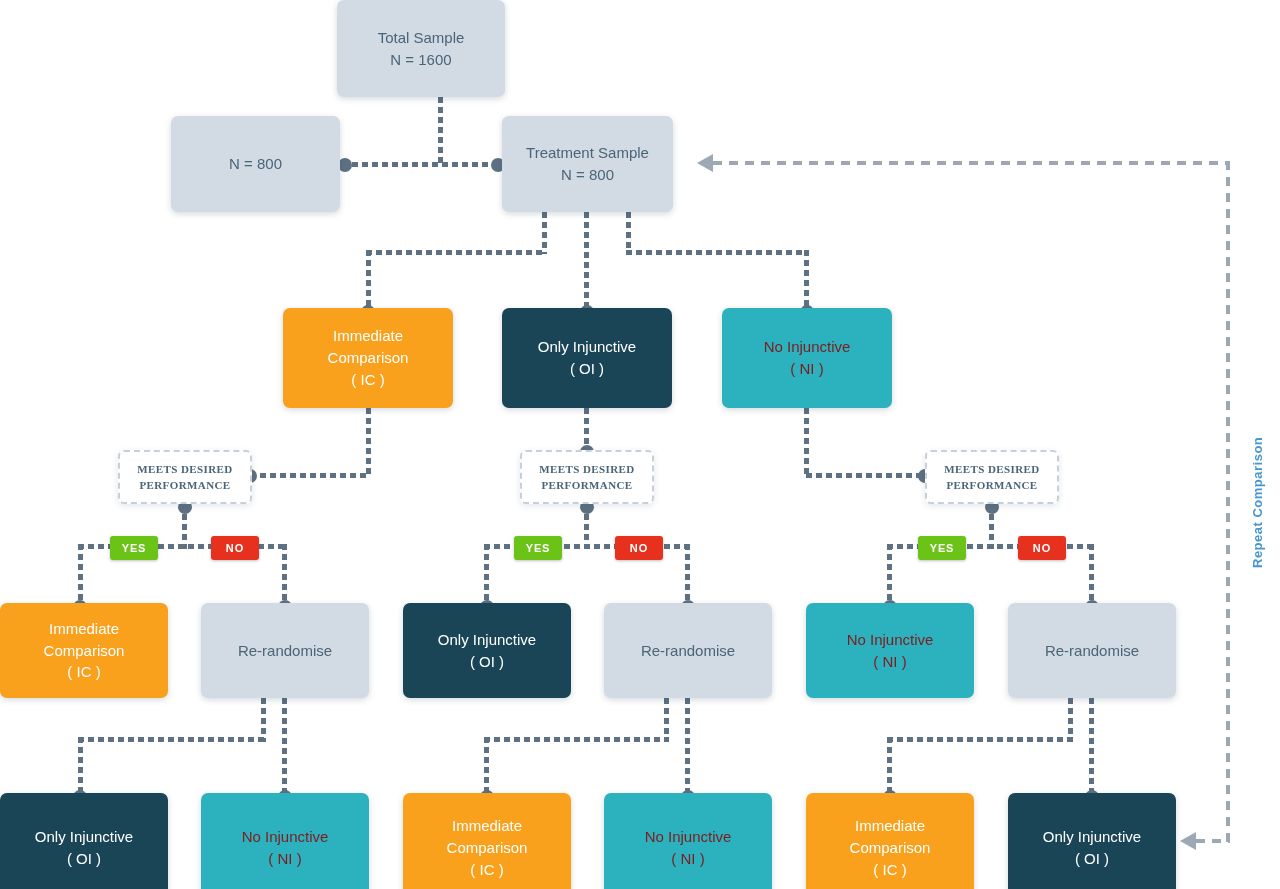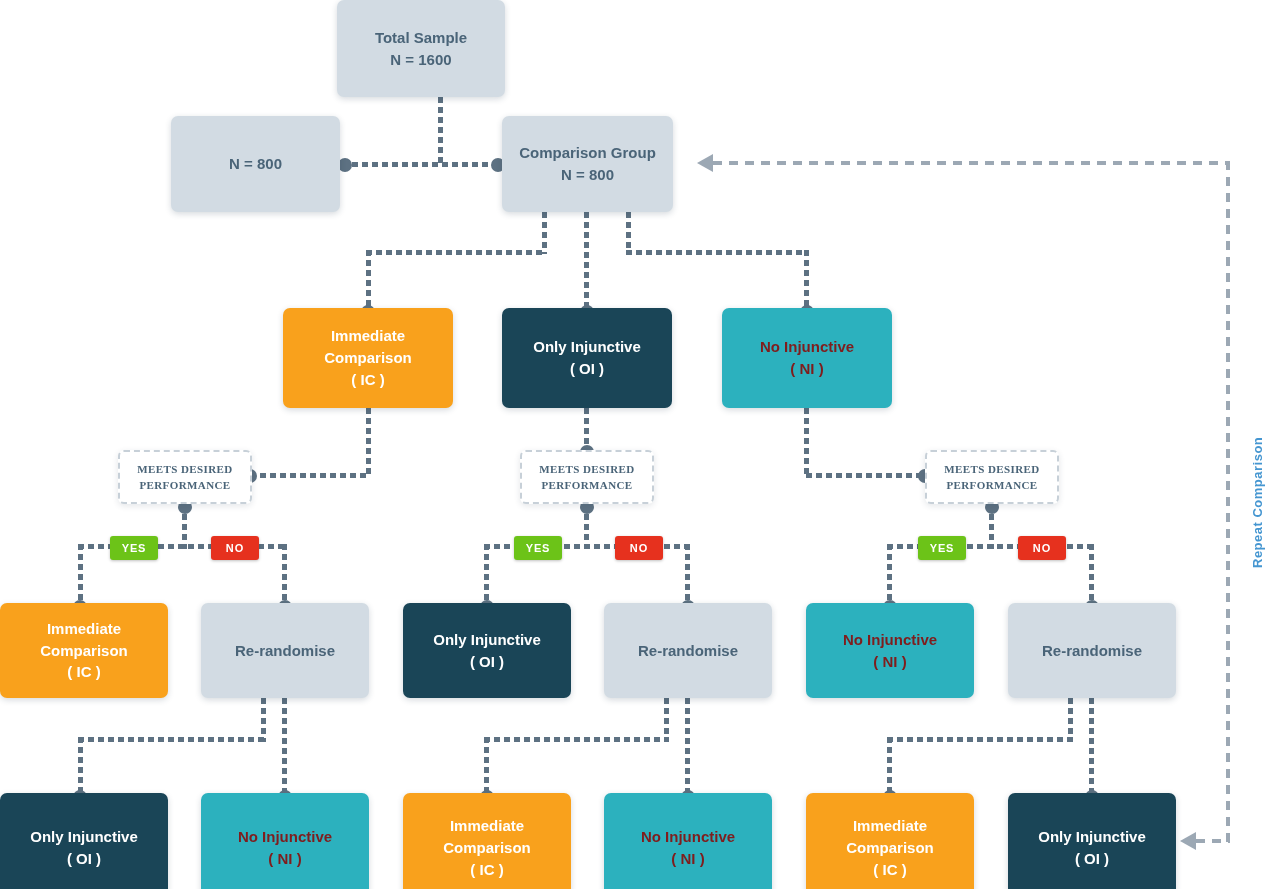--- a/index.html
+++ b/index.html
@@ -2,21 +2,21 @@
 <html style="--gray: #D2DBE3; --orange: #F9A11C; --navy: #1A4557; --teal: #2CB1BE; --green: #6CC318; --red: #E6311E; --line: #5D7182; --loop: #9CA8B4; --slate-text: #4A6478; --loop-label: #4596D1;"><head>
 <meta charset="utf-8">
 <style>
   * { margin:0; padding:0; box-sizing:border-box; }
   html,body { background:#ffffff; }
   body { font-family:"Liberation Sans", sans-serif; }
   .canvas { position:relative; width:1280px; height:889px; overflow:hidden; background:#ffffff; }
 
   .node { position:absolute; border-radius:7px; display:flex; flex-direction:column;
           align-items:center; justify-content:center; text-align:center;
-          font-size:15px; font-weight:700; line-height:1.45; padding:8px 14px;
+          font-size:15px; font-weight:400; line-height:1.45; padding:8px 14px;
           box-shadow:0 2px 6px rgba(30,50,70,.18); }
   .node span { display:block; }
   .gray   { background:var(--gray);   color:var(--slate-text); }
   .orange { background:var(--orange); color:#ffffff; }
   .navy   { background:var(--navy);   color:#ffffff; }
   .teal   { background:var(--teal);   color:#7f1d1d; }
 
   .decision { position:absolute; background:#ffffff; border:2px dashed #c7d0d8;
               border-radius:6px; display:flex; align-items:center; justify-content:center;
               text-align:center; font-size:11px; font-weight:700; letter-spacing:.4px;
@@ -131,21 +131,21 @@
   <div class="node gray" style="left:337px;top:0;width:168px;height:97px">
     <span>Total Sample</span>
     <span>N = 1600</span>
   </div>
 
   <div class="node gray" style="left:171px;top:116px;width:169px;height:96px">
     <span>N = 800</span>
   </div>
 
   <div class="node gray" style="left:502px;top:116px;width:171px;height:96px">
-    <span>Comparison Group</span>
+    <span>Treatment Sample</span>
     <span>N = 800</span>
   </div>
 
   <div class="node orange" style="left:283px;top:308px;width:170px;height:100px">
     <span>Immediate Comparison</span>
     <span>( IC )</span>
   </div>
 
   <div class="node navy" style="left:502px;top:308px;width:170px;height:100px">
     <span>Only Injunctive</span>

